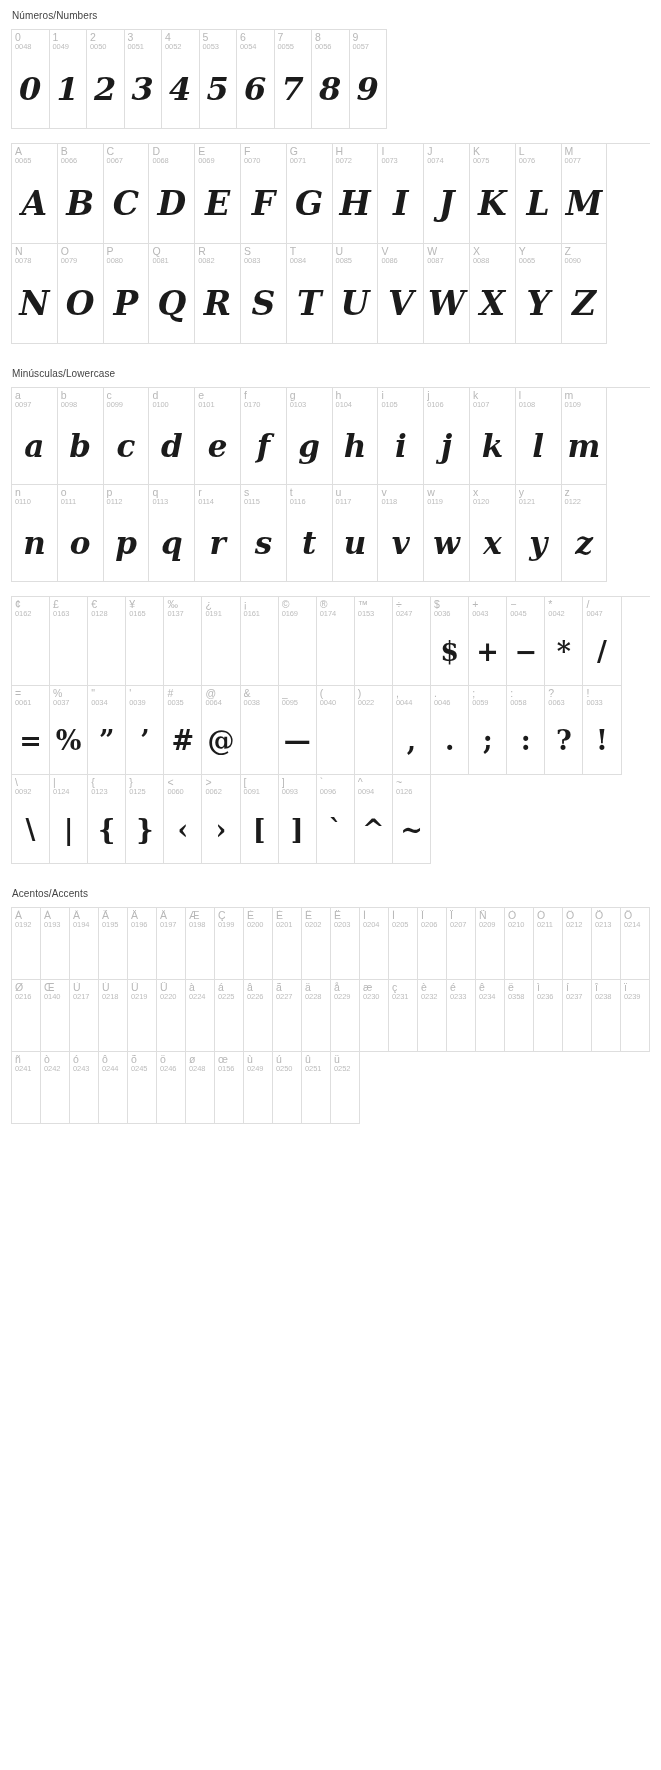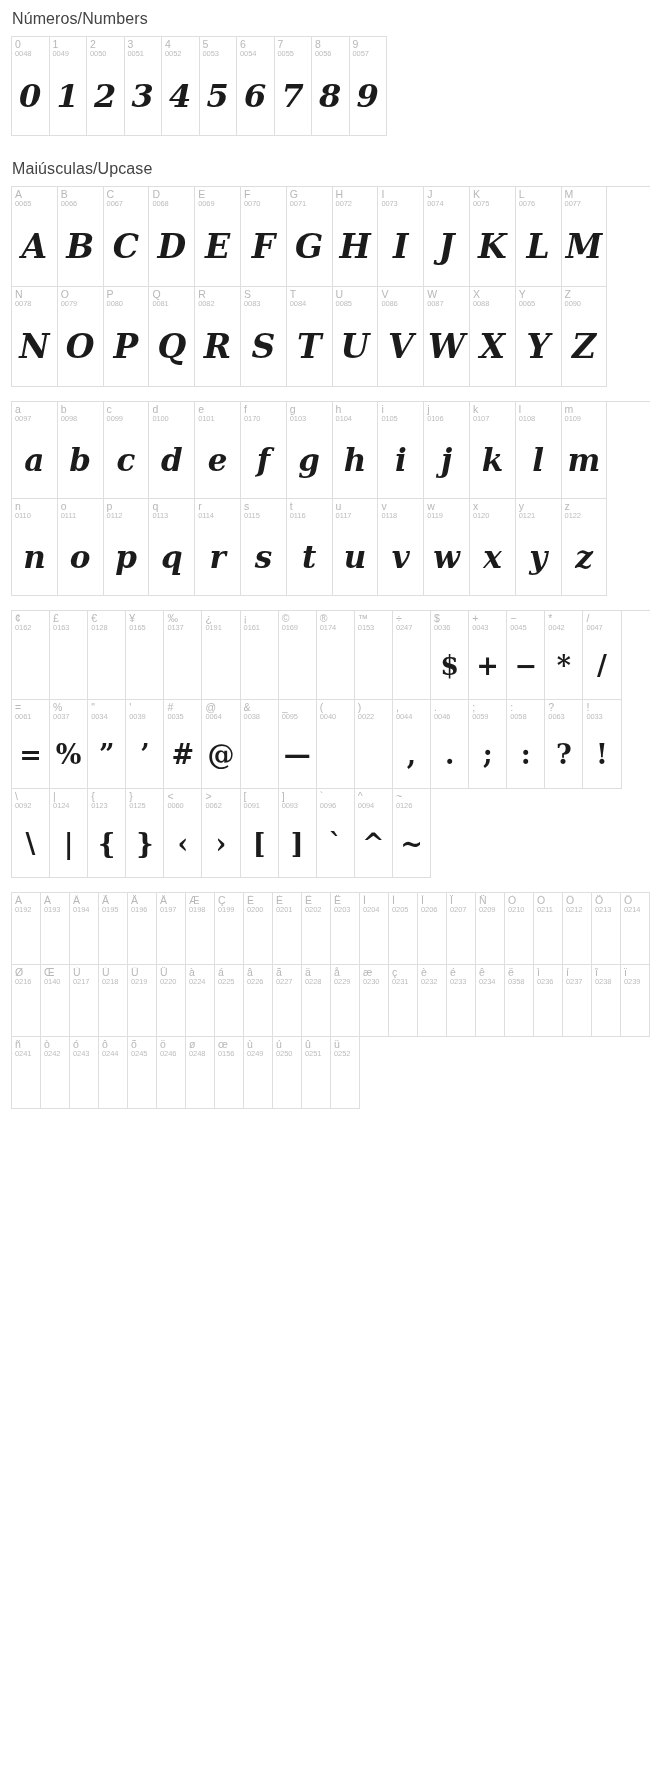--- a/index.html
+++ b/index.html
@@ -15,21 +15,21 @@
   }
   .page {
     width: 661px;
     box-sizing: border-box;
     padding: 0 0 18px 0;
   }
   .section {
     margin: 0 0 0 0;
   }
   .section-title {
-    font-size: 16px;
+    font-size: 10px;
     color: #444444;
     font-weight: normal;
     margin: 0;
     padding: 10px 0 8px 12px;
     letter-spacing: 0.1px;
   }
   .grid {
     display: flex;
     flex-wrap: wrap;
     margin-left: 11px;
@@ -179,21 +179,20 @@
           <div class="meta">
             <div class="ch-label">9</div>
             <div class="code">0057</div>
           </div>
           <div class="glyph script">9</div>
         </div>
       </div>
       <div class="spacer"></div>
     </div>
     <div class="section">
-      <div class="section-title">Maiúsculas/Upcase</div>
       <div class="grid g-upper">
         <div class="cell">
           <div class="meta">
             <div class="ch-label">A</div>
             <div class="code">0065</div>
           </div>
           <div class="glyph script">A</div>
         </div>
         <div class="cell">
           <div class="meta">
@@ -367,20 +366,21 @@
           <div class="meta">
             <div class="ch-label">Z</div>
             <div class="code">0090</div>
           </div>
           <div class="glyph script">Z</div>
         </div>
       </div>
       <div class="spacer"></div>
     </div>
     <div class="section">
+      <div class="section-title">Minúsculas/Lowercase</div>
       <div class="grid g-lower">
         <div class="cell">
           <div class="meta">
             <div class="ch-label">a</div>
             <div class="code">0097</div>
           </div>
           <div class="glyph script">a</div>
         </div>
         <div class="cell">
           <div class="meta">
@@ -860,20 +860,21 @@
           <div class="meta">
             <div class="ch-label">~</div>
             <div class="code">0126</div>
           </div>
           <div class="glyph plain">~</div>
         </div>
       </div>
       <div class="spacer"></div>
     </div>
     <div class="section">
+      <div class="section-title">Acentos/Accents</div>
       <div class="grid g-acc">
         <div class="cell empty">
           <div class="meta">
             <div class="ch-label">À</div>
             <div class="code">0192</div>
           </div>
           <div class="glyph plain"></div>
         </div>
         <div class="cell empty">
           <div class="meta">

